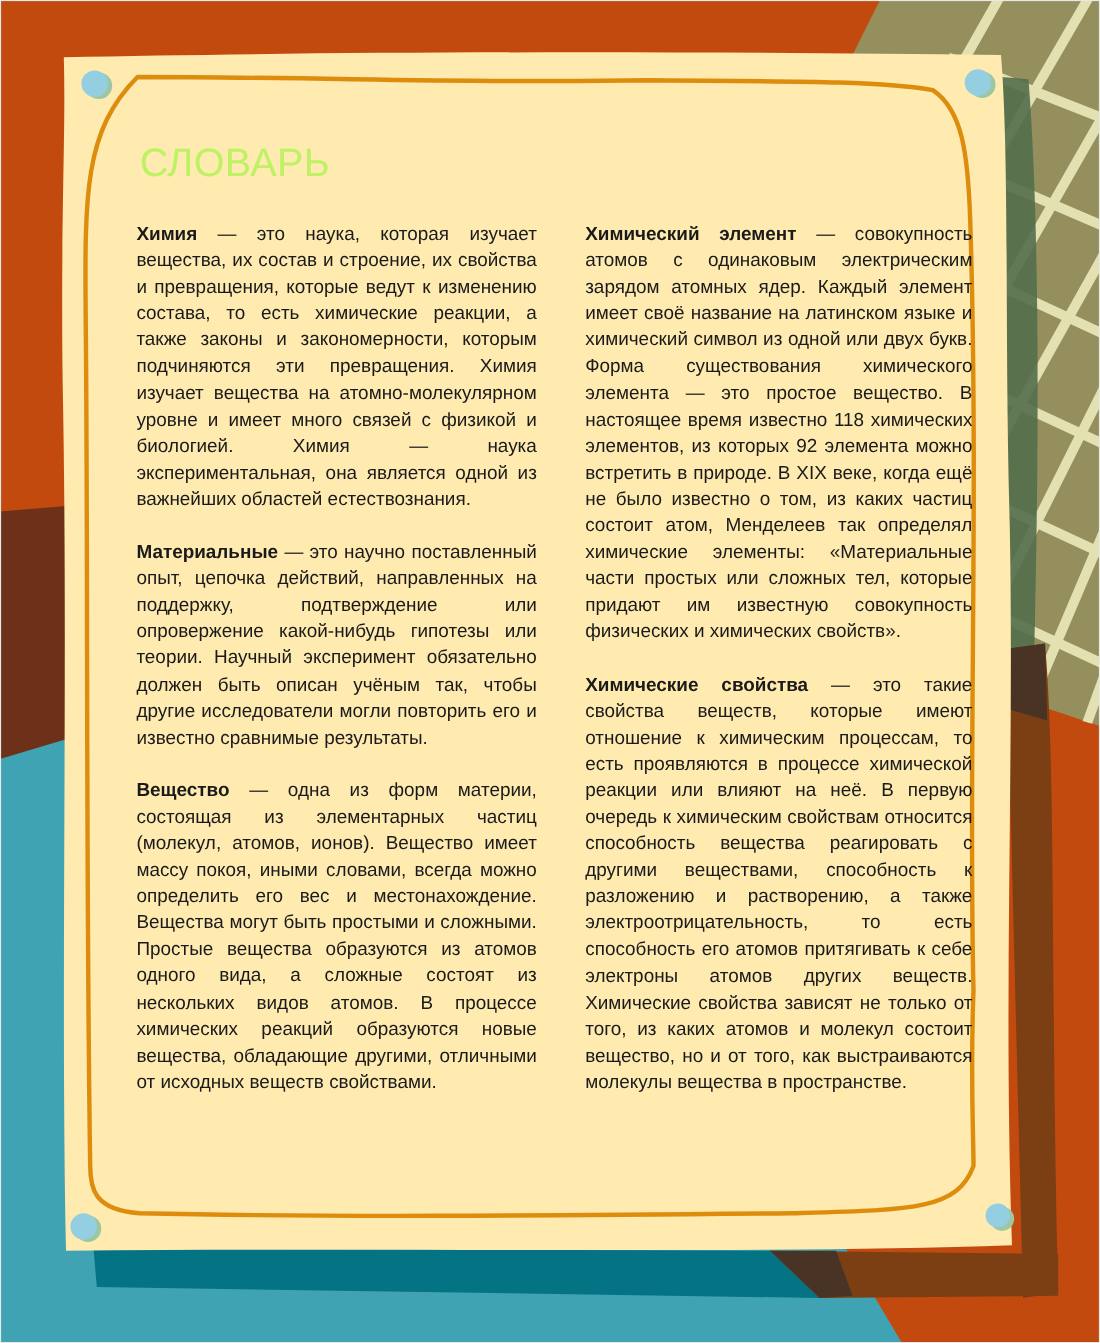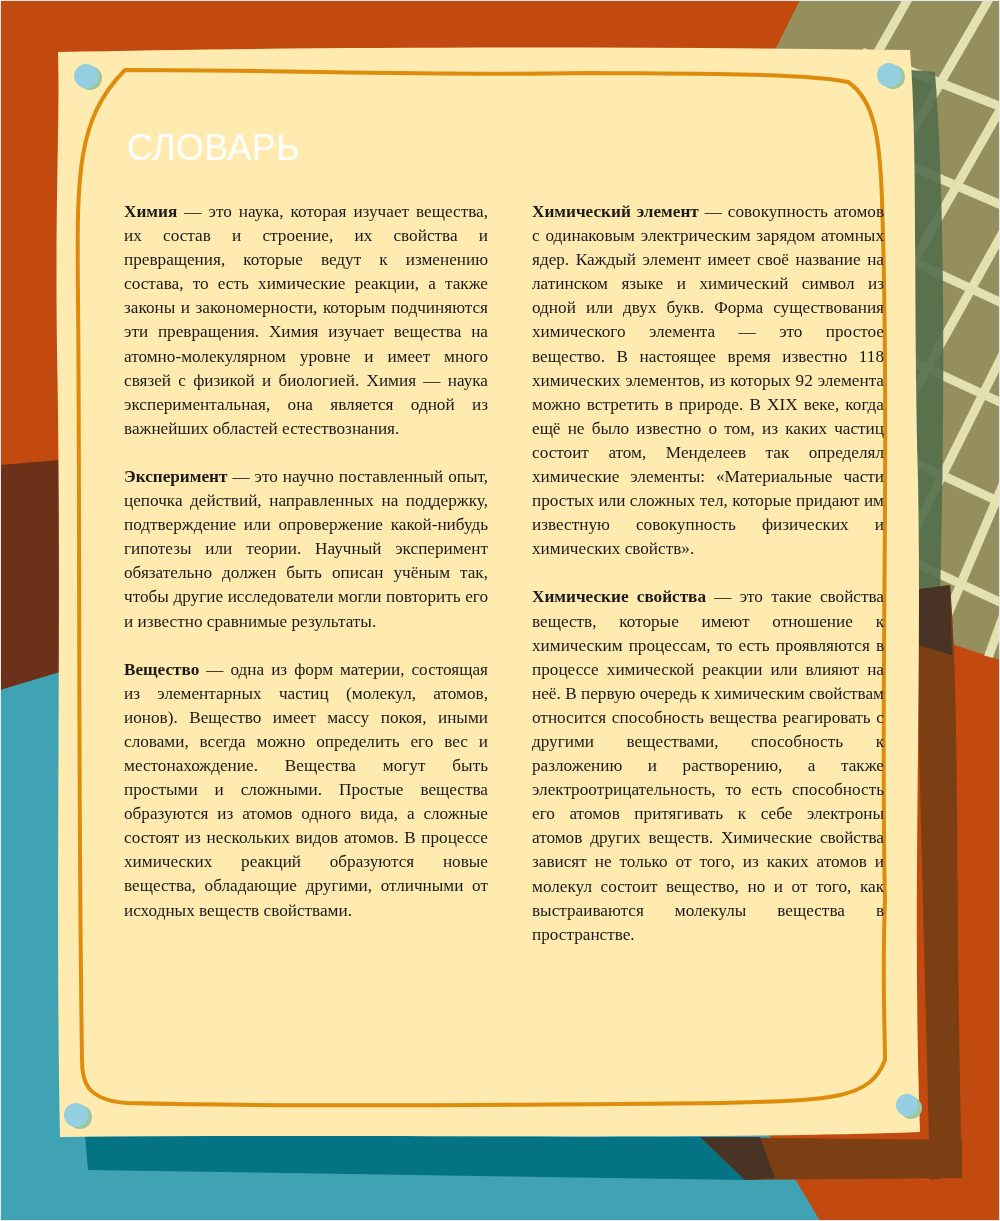--- a/index.html
+++ b/index.html
@@ -34,33 +34,32 @@
       top: 0;
       width: 1000px;
       height: 1221px;
     }
     .title {
       position: absolute;
       left: 127px;
       top: 124px;
       font-size: 36px;
       letter-spacing: 0.3px;
-      color: #ffffff;
+      color: #bef264;
       margin: 0;
       font-weight: normal;
       line-height: 48px;
     }
     .col {
       position: absolute;
       top: 200px;
       width: 364px;
       color: #1a1a1a;
       font-size: 17.2px;
       line-height: 24.1px;
-      font-family: Liberation Serif, serif;
     }
     .col.left { left: 124px; }
     .col.right { left: 532px; width: 352px; }
     .entry {
       margin: 0 0 24px 0;
       text-align: justify;
       hyphens: manual;
     }
     .entry .term {
       font-weight: bold;
@@ -136,21 +135,21 @@
 </svg>
 
 <div class="content">
   <h1 class="title">СЛОВАРЬ</h1>
 
   <div class="col left">
     <p class="entry">
       <span class="term">Химия</span><span> — это наука, которая изучает вещества, их состав и строение, их свойства и превращения, которые ведут к изменению состава, то есть химические реакции, а также законы и закономерности, которым подчиняются эти превращения. Химия изучает вещества на атомно-молекулярном уровне и имеет много связей с физикой и биологией. Химия — наука экспериментальная, она является одной из важнейших областей естествознания.</span>
     </p>
     <p class="entry">
-      <span class="term">Эксперимент</span><span> — это научно поставленный опыт, цепочка действий, направленных на поддержку, подтверждение или опровержение какой-нибудь гипотезы или теории. Научный эксперимент обязательно должен быть описан учёным так, чтобы другие исследователи могли повторить его и известно сравнимые результаты.</span>
+      <span class="term">Материальные</span><span> — это научно поставленный опыт, цепочка действий, направленных на поддержку, подтверждение или опровержение какой-нибудь гипотезы или теории. Научный эксперимент обязательно должен быть описан учёным так, чтобы другие исследователи могли повторить его и известно сравнимые результаты.</span>
     </p>
     <p class="entry">
       <span class="term">Вещество</span><span> — одна из форм материи, состоящая из элементарных частиц (молекул, атомов, ионов). Вещество имеет массу покоя, иными словами, всегда можно определить его вес и местонахождение. Вещества могут быть простыми и сложными. Простые вещества образуются из атомов одного вида, а сложные состоят из нескольких видов атомов. В процессе химических реакций образуются новые вещества, обладающие другими, отличными от исходных веществ свойствами.</span>
     </p>
   </div>
 
   <div class="col right">
     <p class="entry">
       <span class="term">Химический элемент</span><span> — совокупность атомов с одинаковым электрическим зарядом атомных ядер. Каждый элемент имеет своё название на латинском языке и химический символ из одной или двух букв. Форма существования химического элемента — это простое вещество. В настоящее время известно 118 химических элементов, из которых 92 элемента можно встретить в природе. В XIX веке, когда ещё не было известно о том, из каких частиц состоит атом, Менделеев так определял химические элементы: «Материальные части простых или сложных тел, которые придают им известную совокупность физических и химических свойств».</span>
     </p>

